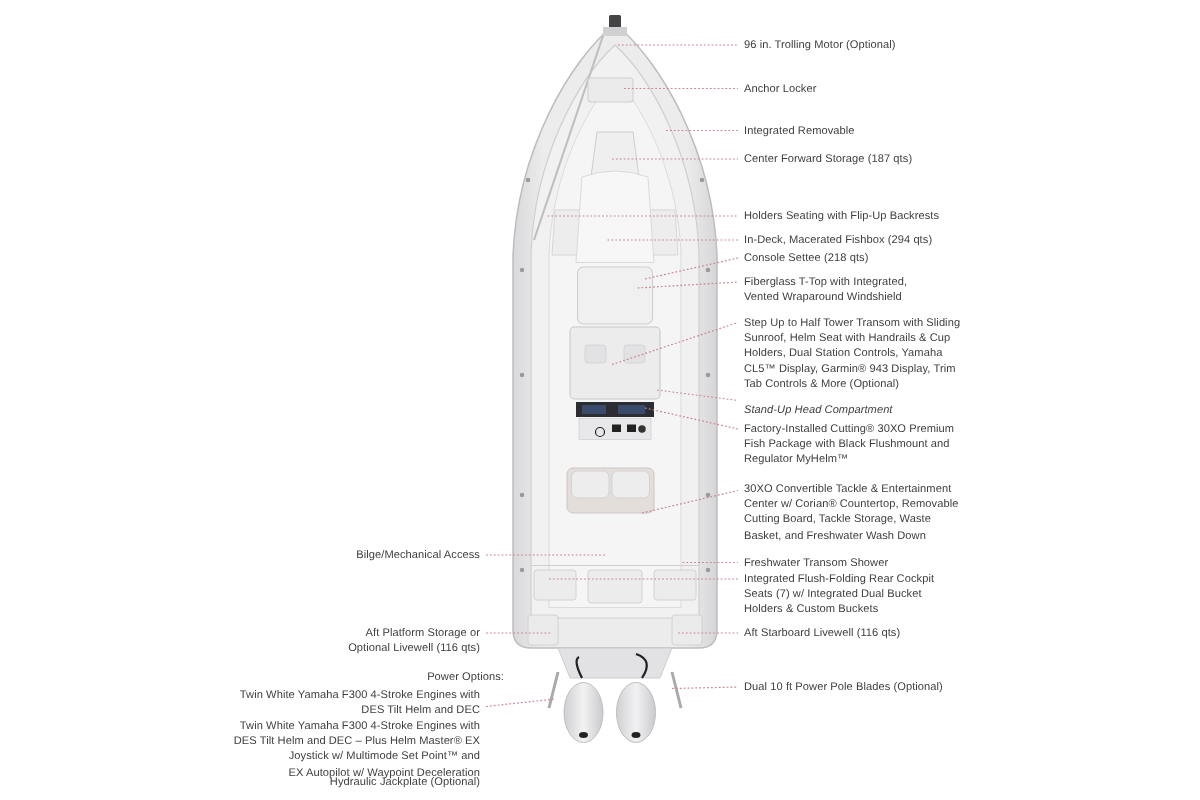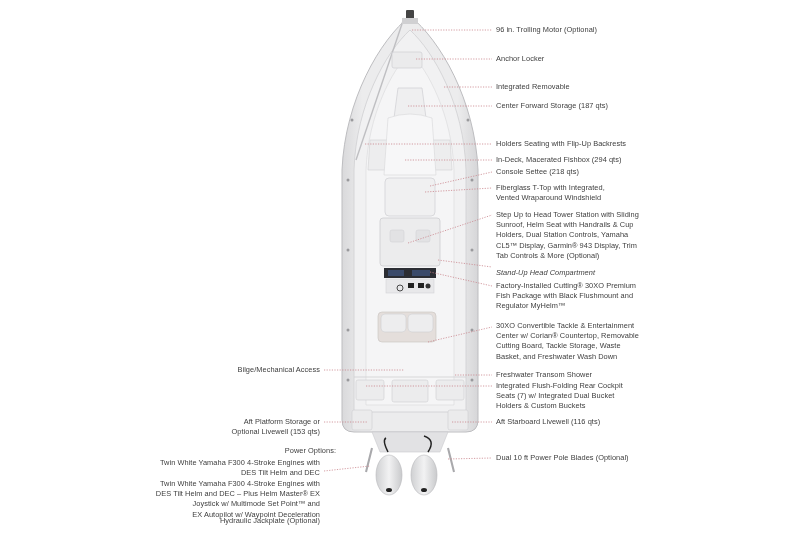--- a/index.html
+++ b/index.html
@@ -159,21 +159,21 @@
         <span>In-Deck, Macerated Fishbox (294 qts)</span>
       </div>
       <div class="callout right" style="top: 167px; left: 496px;">
         <span>Console Settee (218 qts)</span>
       </div>
       <div class="callout right" style="top: 183px; left: 496px;">
         <span>Fiberglass T-Top with Integrated,</span>
         <span>Vented Wraparound Windshield</span>
       </div>
       <div class="callout right" style="top: 210px; left: 496px;">
-        <span>Step Up to Head Tower Station with Sliding</span>
+        <span>Step Up to Half Tower Transom with Sliding</span>
         <span>Sunroof, Helm Seat with Handrails &amp; Cup</span>
         <span>Holders, Dual Station Controls, Yamaha</span>
         <span>CL5™ Display, Garmin® 943 Display, Trim</span>
         <span>Tab Controls &amp; More (Optional)</span>
       </div>
       <div class="callout right" style="top: 268px; left: 496px; font-style: italic;">
         <span>Stand-Up Head Compartment</span>
       </div>
       <div class="callout right" style="top: 281px; left: 496px;">
         <span>Factory-Installed Cutting® 30XO Premium</span>
@@ -200,21 +200,21 @@
       <div class="callout right" style="top: 453px; left: 496px;">
         <span>Dual 10 ft Power Pole Blades (Optional)</span>
       </div>
     </div>
   <div id="callouts-left">
       <div class="callout left" style="top: 365px; right: 480px;">
         <span>Bilge/Mechanical Access</span>
       </div>
       <div class="callout left" style="top: 417px; right: 480px;">
         <span>Aft Platform Storage or</span>
-        <span>Optional Livewell (153 qts)</span>
+        <span>Optional Livewell (116 qts)</span>
       </div>
       <div class="callout left" style="top: 446px; right: 464px;">
         <span>Power Options:</span>
       </div>
       <div class="callout left" style="top: 458px; right: 480px;">
         <span>Twin White Yamaha F300 4-Stroke Engines with</span>
         <span>DES Tilt Helm and DEC</span>
       </div>
       <div class="callout left" style="top: 479px; right: 480px;">
         <span>Twin White Yamaha F300 4-Stroke Engines with</span>

